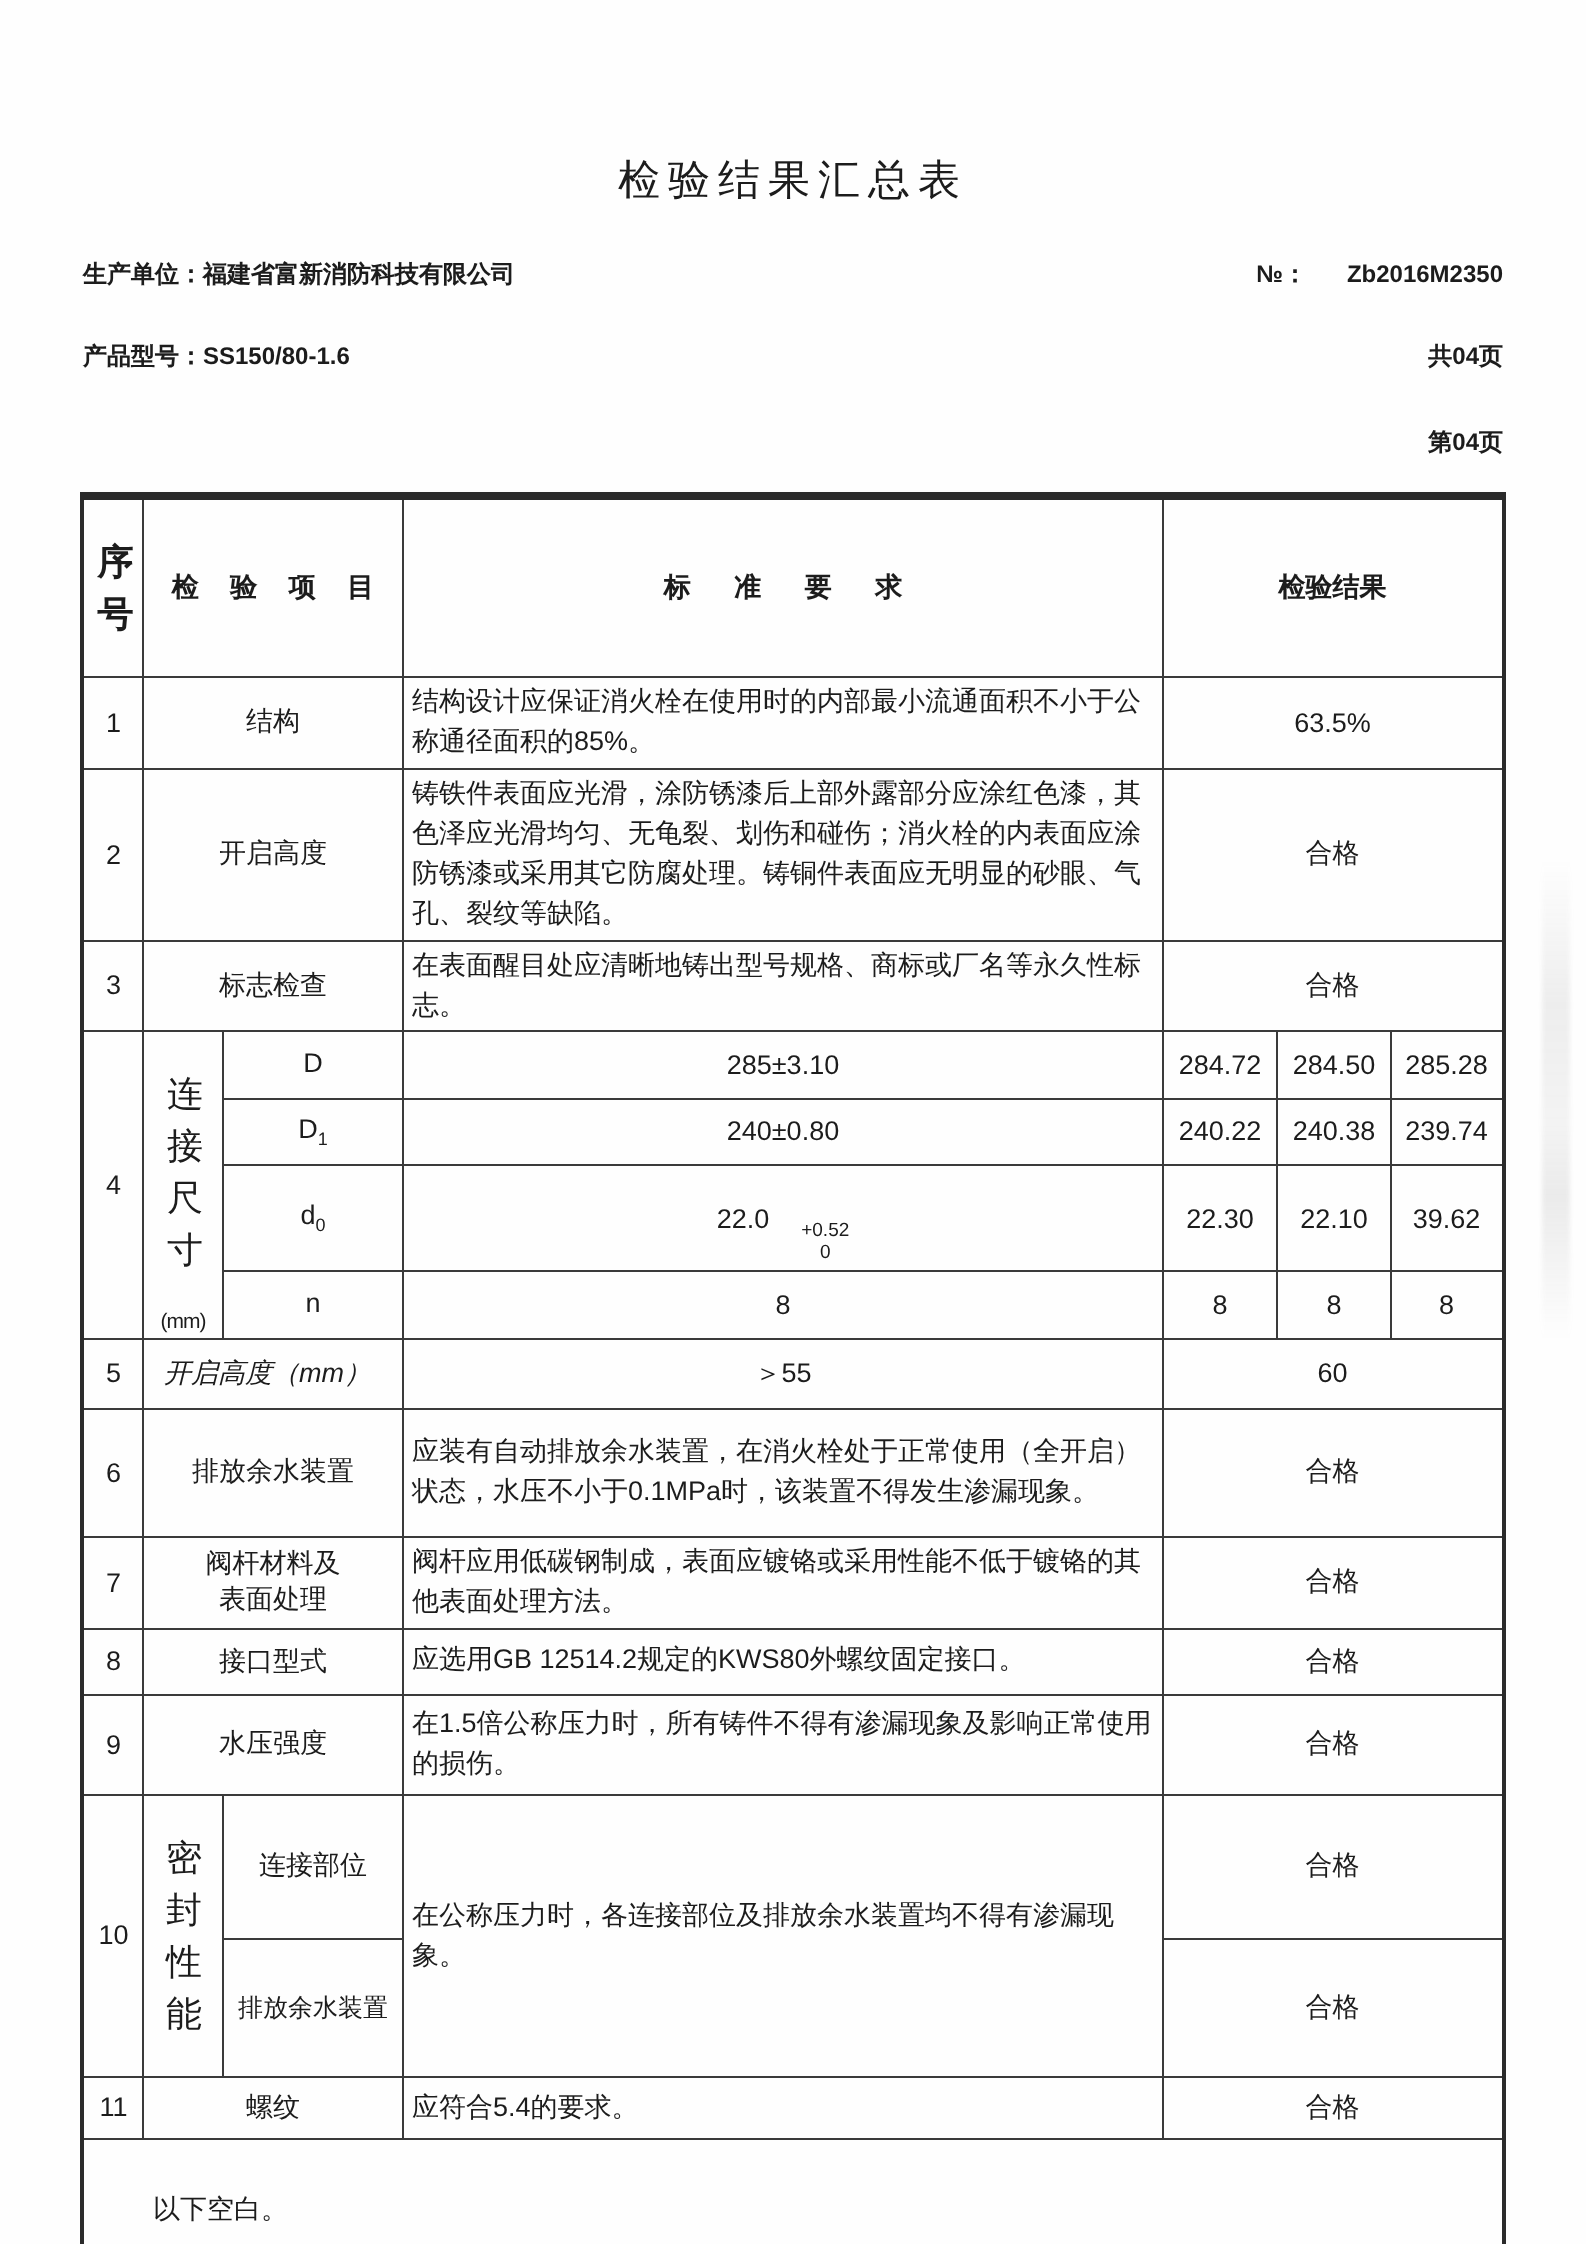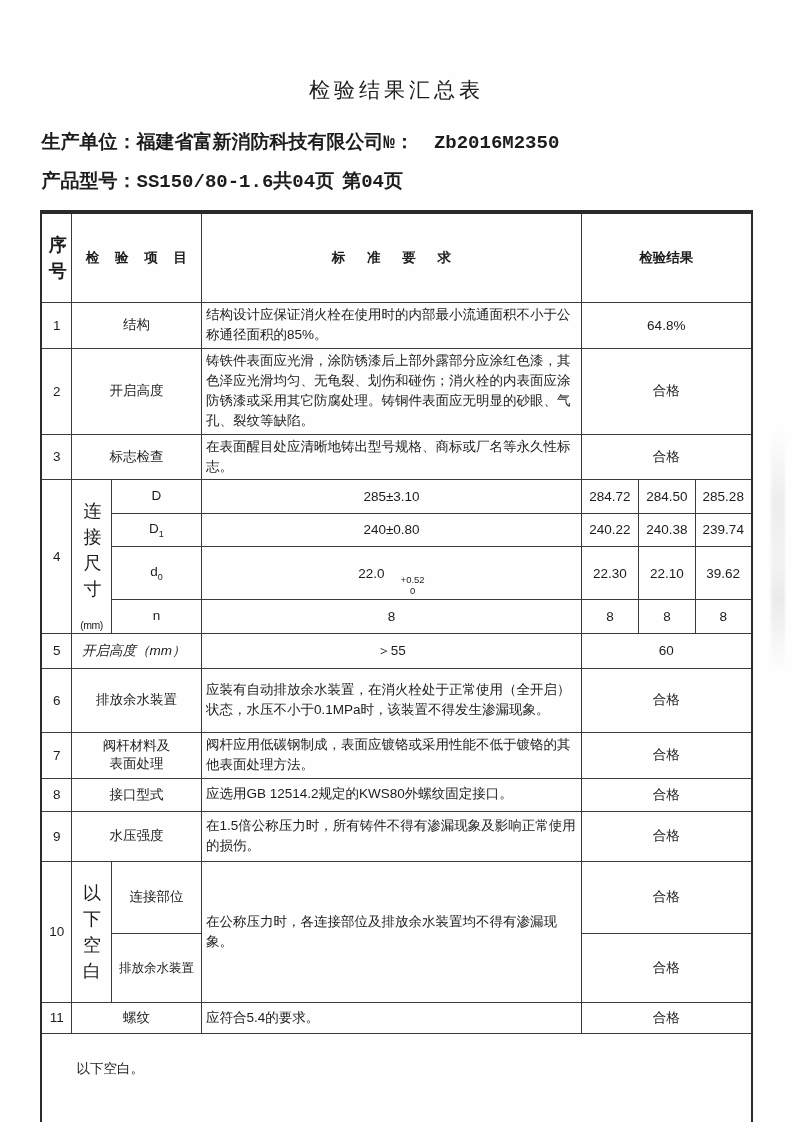--- a/index.html
+++ b/index.html
@@ -7,25 +7,25 @@
     width:793px;height:1122px;position:relative;overflow:hidden;
     font-family:"Liberation Sans","DejaVu Sans",sans-serif;
     color:#1c1c1c;
   }
   .page{position:absolute;inset:0;background:#fefefe;}
   
   .smudge{position:absolute;right:8px;top:430px;width:14px;height:240px;
     background:linear-gradient(180deg,rgba(120,120,120,0) 0%,rgba(120,120,120,.12) 30%,rgba(120,120,120,.08) 55%,rgba(120,120,120,.14) 70%,rgba(120,120,120,0) 100%);
     filter:blur(1px);}
   .title{margin-top:76px;text-align:center;font-size:21px;font-weight:400;letter-spacing:4px;}
-  .meta{width:710px;margin:0 auto;display:flex;justify-content:flex-start;align-items:baseline;font-size:19px;font-weight:600;font-family:Liberation Mono, monospace;}
+  .meta{width:710px;margin:0 auto;display:flex;justify-content:space-between;align-items:baseline;font-size:12px;font-weight:600;}
   .meta1{margin-top:25px;}
-  .meta2{margin-top:13px;}
+  .meta2{margin-top:24px;}
   .no-line{display:flex;gap:20px;align-items:baseline;}
-  .pages-line{display:flex;gap:8px;}
+  .pages-line{display:flex;gap:26px;flex-direction:column;}
   table.t{border-collapse:collapse;table-layout:fixed;width:710px;margin:16px auto 0 auto;
     border:2px solid #2b2b2b;border-top-width:4px;}
   .t td{border:1px solid #3a3a3a;font-size:13.5px;padding:2px 4px;vertical-align:middle;
     overflow:hidden;}
   .c{text-align:center;}
   .hdr{font-weight:600;font-size:14.5px;}
   .sp2{word-spacing:12px;}
   .sp3{word-spacing:18px;}
   .std{text-align:left;padding:3px 8px;line-height:1.5;}
   .pre{white-space:pre-line;}
@@ -80,21 +80,21 @@
           </td>
         <td class="c hdr sp2" colspan="2">检 验 项 目</td>
         <td class="c hdr sp3">标 准 要 求</td>
         <td class="c hdr" colspan="3">检验结果</td>
       </tr>
 
       <tr style="height:44px">
         <td class="c">1</td>
         <td class="c" colspan="2">结构</td>
         <td class="std">结构设计应保证消火栓在使用时的内部最小流通面积不小于公称通径面积的85%。</td>
-        <td class="c" colspan="3">64.8%</td>
+        <td class="c" colspan="3">63.5%</td>
       </tr>
 
       <tr style="height:86px">
         <td class="c">2</td>
         <td class="c" colspan="2">开启高度</td>
         <td class="std">铸铁件表面应光滑，涂防锈漆后上部外露部分应涂红色漆，其色泽应光滑均匀、无龟裂、划伤和碰伤；消火栓的内表面应涂防锈漆或采用其它防腐处理。铸铜件表面应无明显的砂眼、气孔、裂纹等缺陷。</td>
         <td class="c" colspan="3">合格</td>
       </tr>
 
       <tr style="height:43px">
@@ -178,21 +178,21 @@
       <tr style="height:50px">
         <td class="c">9</td>
         <td class="c" colspan="2">水压强度</td>
         <td class="std">在1.5倍公称压力时，所有铸件不得有渗漏现象及影响正常使用的损伤。</td>
         <td class="c" colspan="3">合格</td>
       </tr>
 
       <tr style="height:37px">
         <td class="c" rowspan="2">10</td>
         <td class="c" rowspan="2">
-            <span class="vert" style="width:32px;">以下空白</span>
+            <span class="vert" style="width:32px;">密封性能</span>
           </td>
         <td class="c">连接部位</td>
         <td class="std" rowspan="2">在公称压力时，各连接部位及排放余水装置均不得有渗漏现象。</td>
         <td class="c" colspan="3">合格</td>
       </tr>
       <tr style="height:35px">
         <td class="c" style="padding:2px 0;font-size:12.5px;">排放余水装置</td>
         <td class="c" colspan="3">合格</td>
       </tr>
 

